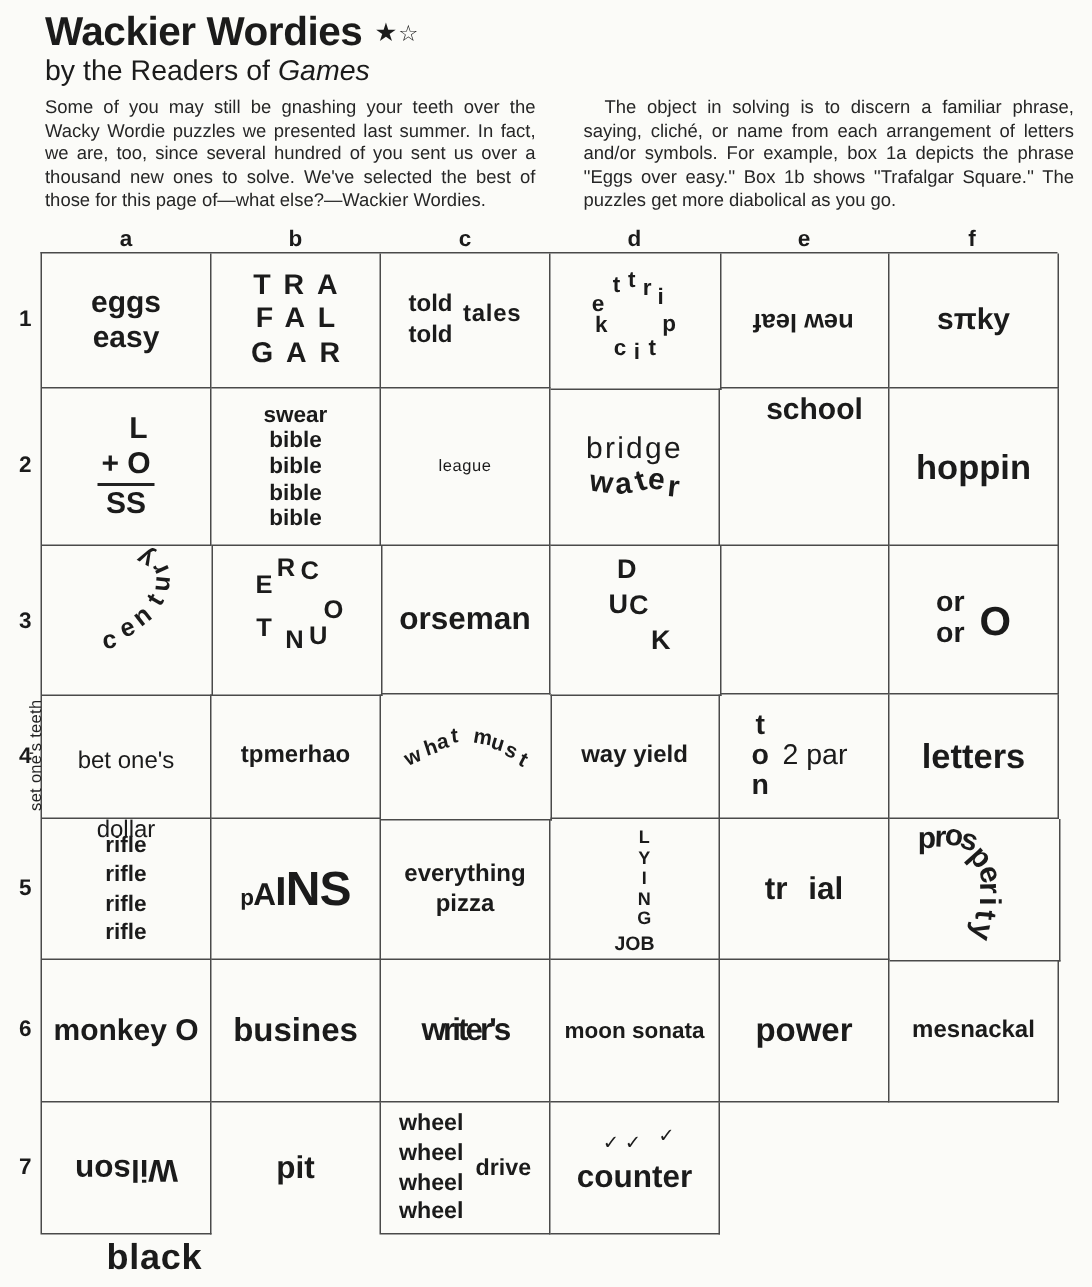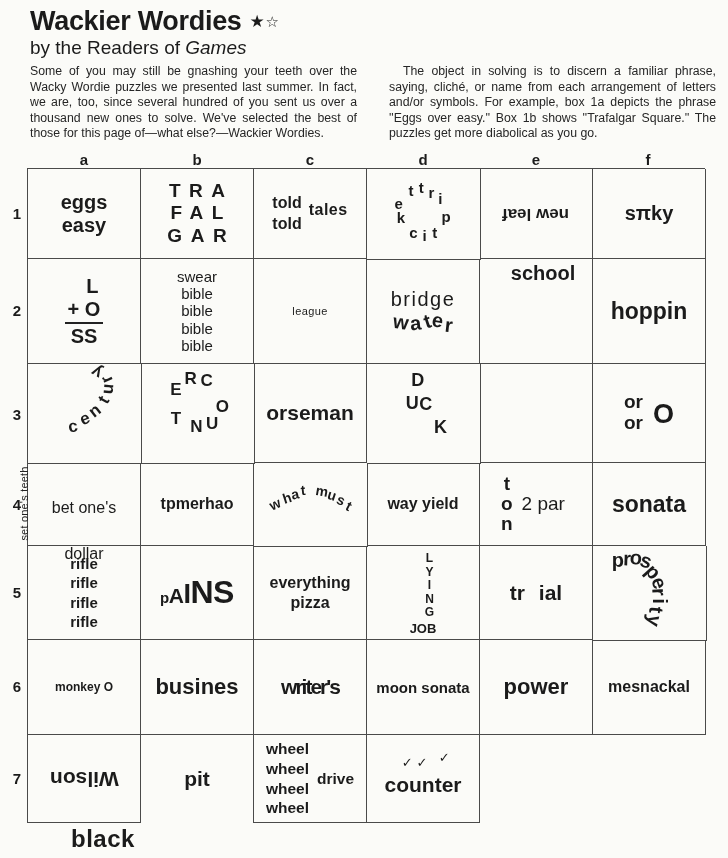--- a/index.html
+++ b/index.html
@@ -57,21 +57,21 @@
   .c3c .sc{font-size:17px;}
   .c3d .sc{font-size:17px;}
   .c3f .sc{font-size:18px;}
   .c4e .sc{font-size:14px;}
   .c6b .sc{font-size:20px;}
   .cell-2a{justify-content:flex-end;padding-right:3px;}
   .sum{font-size:20px;font-weight:700;line-height:1.15;}
   .sum-l{text-align:right;padding-right:5px;}
   .sum-m{border-bottom:2.5px solid #222;padding:0 3px 1px;}
   .sum-b{text-align:center;padding-top:1px;}
-  .stack-c{font-size:15px;font-weight:400;line-height:1.16;}
+  .stack-c{font-size:15px;font-weight:700;line-height:1.16;}
   .league{font-size:11px;font-weight:500;letter-spacing:.4px;}
   .bridge-col{display:flex;flex-direction:column;align-items:center;}
   .bridge{font-size:20px;font-weight:400;letter-spacing:1.5px;}
   .water .sp{font-size:20px;margin:0 1px;}
   .cell-2f{align-items:flex-start;padding-top:3px;}
   .cell-2f span{transform:translateX(7px);}
   .orr{display:flex;align-items:center;gap:10px;}
   .orr .lines{font-size:19px;font-weight:700;line-height:1.1;text-align:left;}
   .orr .bigO{font-size:27px;font-weight:700;margin-top:3px;}
   .cell-4c{flex-direction:column;justify-content:space-between;padding:8px 0 5px;}
@@ -254,21 +254,21 @@
 
     <div class="cell cell-5a">
       <div class="ton">
         <div class="lines">t
 o
 n</div>
         <span class="par">2 par</span>
       </div>
     </div>
     <div class="cell">
-      <span class="b23">sonata</span>
+      <span class="b23">letters</span>
     </div>
     <div class="cell">
       <div class="lines rifle">rifle
 rifle
 rifle
 rifle</div>
     </div>
     <div class="cell">
       <div class="pains">
           <span class="sp" style="font-size: 15px; transform: translate(0px, 0px) rotate(0deg);">p</span>
@@ -300,21 +300,21 @@
         <span class="sc" style="left: 38%; top: 13%; transform: translate(-50%, -50%) rotate(6deg);">o</span>
         <span class="sc" style="left: 47%; top: 16%; transform: translate(-50%, -50%) rotate(18deg);">s</span>
         <span class="sc" style="left: 53%; top: 28%; transform: translate(-50%, -50%) rotate(48deg);">p</span>
         <span class="sc" style="left: 58%; top: 39%; transform: translate(-50%, -50%) rotate(70deg);">e</span>
         <span class="sc" style="left: 58%; top: 49%; transform: translate(-50%, -50%) rotate(88deg);">r</span>
         <span class="sc" style="left: 58%; top: 58%; transform: translate(-50%, -50%) rotate(90deg);">i</span>
         <span class="sc" style="left: 56%; top: 68%; transform: translate(-50%, -50%) rotate(95deg);">t</span>
         <span class="sc" style="left: 54%; top: 80%; transform: translate(-50%, -50%) rotate(103deg);">y</span>
       </div>
     <div class="cell">
-      <span class="w600" style="font-size:12px">monkey O</span>
+      <span class="w600" style="font-size:20px">monkey O</span>
     </div>
     <div class="cell">
       <span class="b22">busines</span>
     </div>
     <div class="cell">
       <span class="b21 writers">writer's</span>
     </div>
     <div class="cell">
       <span class="w600" style="font-size:15px">moon sonata</span>
     </div>

